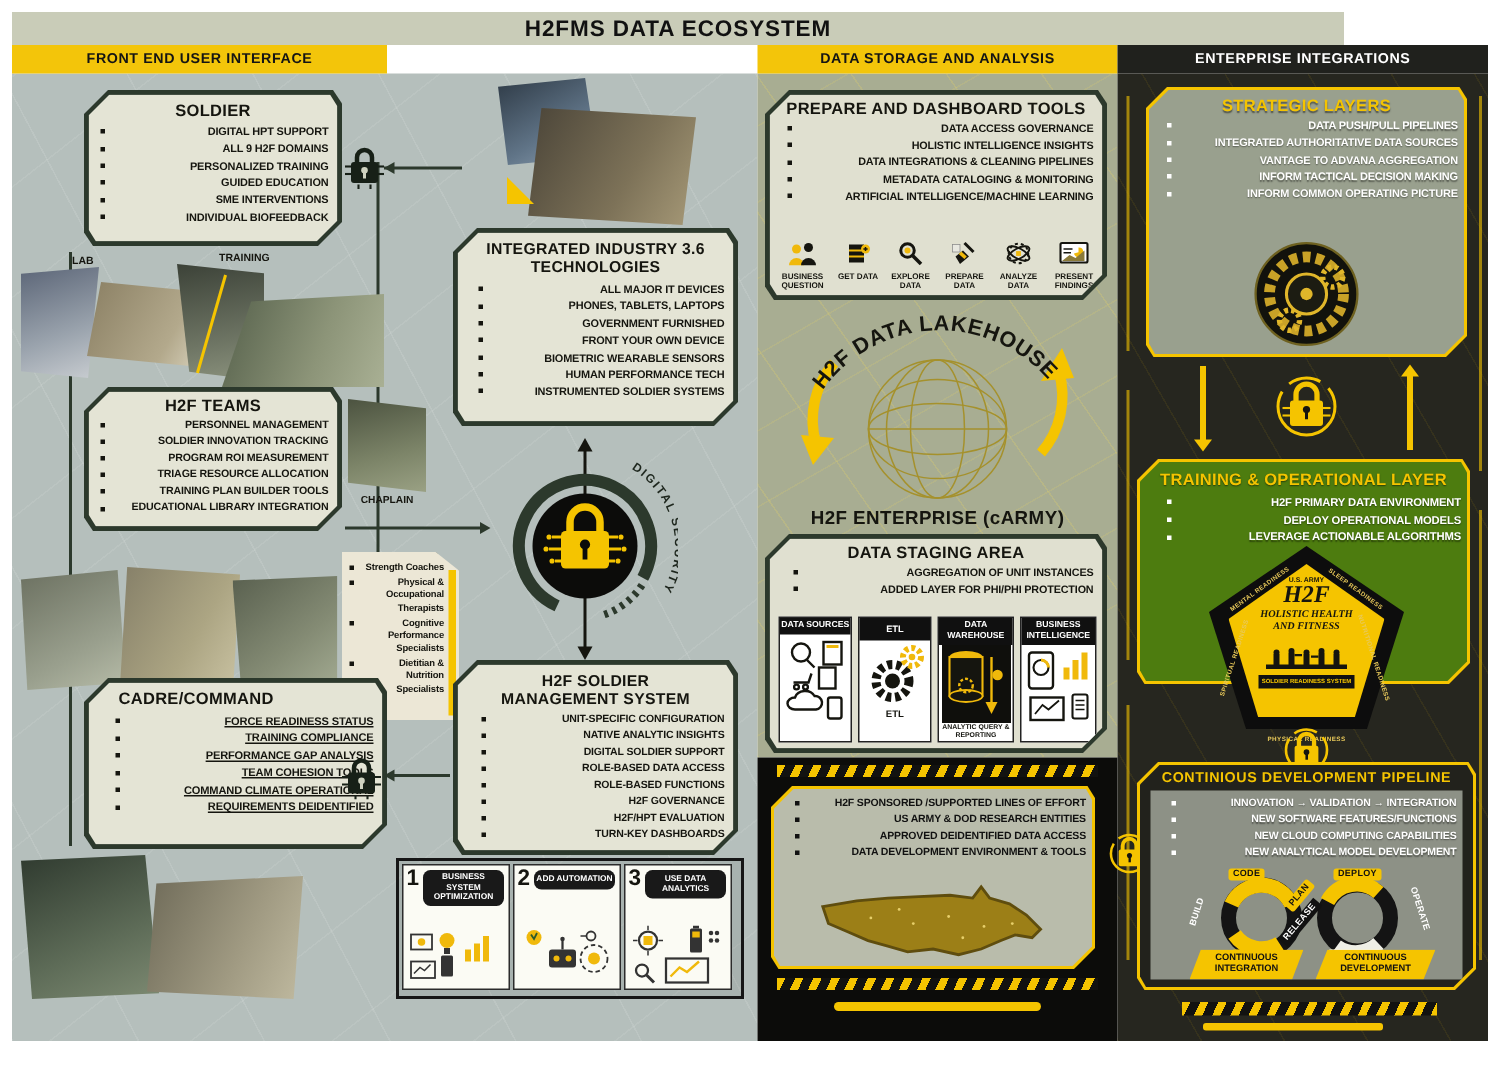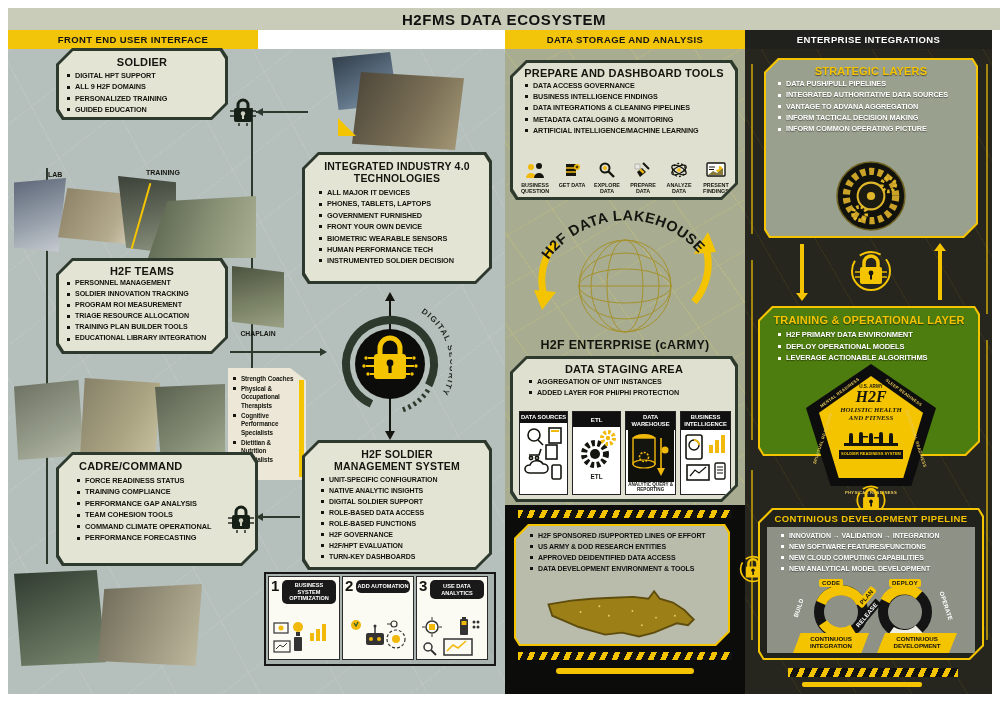--- a/index.html
+++ b/index.html
@@ -12,21 +12,21 @@
   .tech{position:absolute;background:#2c392c;
         clip-path:polygon(16px 0,calc(100% - 6px) 0,100% 9px,100% calc(100% - 16px),calc(100% - 16px) 100%,6px 100%,0 calc(100% - 9px),0 16px);}
   .tech>.in{position:absolute;inset:3px;background:#e4e4d5;
         clip-path:polygon(14px 0,calc(100% - 5px) 0,100% 8px,100% calc(100% - 14px),calc(100% - 14px) 100%,5px 100%,0 calc(100% - 8px),0 14px);}
   
   .ytech{position:absolute;background:#f5c400;
         clip-path:polygon(14px 0,calc(100% - 5px) 0,100% 8px,100% calc(100% - 14px),calc(100% - 14px) 100%,5px 100%,0 calc(100% - 8px),0 14px);}
   .ytech>.in{position:absolute;inset:2px;
         clip-path:polygon(13px 0,calc(100% - 4px) 0,100% 7px,100% calc(100% - 13px),calc(100% - 13px) 100%,4px 100%,0 calc(100% - 7px),0 13px);}
   .bt{font-weight:900;text-align:center;letter-spacing:.2px;}
-  ul.b{list-style:none;margin:0;padding:0 4px 0 14px;}
+  ul.b{list-style:none;margin:0;padding:0 4px 0 14px;text-align:right;}
   ul.b li{position:relative;font-weight:800;line-height:1.35;margin:1.5px 0;letter-spacing:-.1px;}
   ul.b li::before{content:'';position:absolute;left:-8px;top:.45em;width:3px;height:3px;background:currentColor;}
   .wh{color:#fff;text-shadow:0 1px 1px rgba(0,0,0,.45);}
   .hazard-y{background:repeating-linear-gradient(115deg,#f5c400 0 5px,#121210 5px 11px);}
   .photo{position:absolute;}
   .lockline{position:absolute;background:#2c392c;}
   .arrL{position:absolute;width:0;height:0;border-top:4px solid transparent;border-bottom:4px solid transparent;border-right:7px solid #2c392c;}
   .arrR{position:absolute;width:0;height:0;border-top:4px solid transparent;border-bottom:4px solid transparent;border-left:7px solid #2c392c;}
   .yarrow{position:absolute;width:4px;background:#f5c400;}
   .yarrow::after{content:'';position:absolute;left:-4px;width:0;height:0;border-left:6px solid transparent;border-right:6px solid transparent;}
@@ -47,37 +47,37 @@
   <div class="abs" style="left:8px;top:49px;width:497px;height:645px;background:
       repeating-linear-gradient(62deg,rgba(255,255,255,.10) 0 1px,transparent 1px 74px),
       repeating-linear-gradient(-38deg,rgba(255,255,255,.08) 0 1px,transparent 1px 58px),#b5bfbc;"></div>
   <div class="abs" style="left:505px;top:49px;width:240px;height:456px;background:
       repeating-linear-gradient(55deg,rgba(235,214,96,.22) 0 1px,transparent 1px 52px),
       repeating-linear-gradient(-30deg,rgba(235,214,96,.16) 0 1px,transparent 1px 44px),#a8ad92;"></div>
   <div class="abs" style="left:505px;top:505px;width:240px;height:189px;background:#0c0c0a;"></div>
   <div class="abs" style="left:745px;top:49px;width:247px;height:645px;background:
       repeating-linear-gradient(60deg,rgba(245,196,0,.07) 0 1px,transparent 1px 48px),#26261f;"></div>
 
-  <div class="abs" style="left:8px;top:8px;width:992px;height:22px;background:#c9ccb8;display:flex;align-items:center;justify-content:center;">
+  <div class="abs" style="left:8px;top:8px;width:888px;height:22px;background:#c9ccb8;display:flex;align-items:center;justify-content:center;">
     <div style="font-size:15px;font-weight:900;letter-spacing:.6px;color:#111;">H2FMS DATA ECOSYSTEM</div>
   </div>
   <div class="abs colhead" style="left:8px;top:30px;width:250px;height:19px;background:#f3c50a;color:#141414;">FRONT END USER INTERFACE</div>
   <div class="abs colhead" style="left:505px;top:30px;width:240px;height:19px;background:#f3c50a;color:#141414;">DATA STORAGE AND ANALYSIS</div>
   <div class="abs colhead" style="left:745px;top:30px;width:247px;height:19px;background:#20211d;color:#fff;">ENTERPRISE INTEGRATIONS</div>
 
   <div class="lockline" style="left:46px;top:168px;width:2px;height:396px;"></div>
   <div class="lockline" style="left:251px;top:108px;width:2px;height:408px;"></div>
   <div class="lockline" style="left:256px;top:111px;width:52px;height:2px;"></div>
   <div class="arrL" style="left:256px;top:108px;"></div>
   <div class="lockline" style="left:230px;top:351px;width:92px;height:2px;"></div>
   <div class="arrR" style="left:320px;top:348px;"></div>
   <div class="lockline" style="left:256px;top:516px;width:44px;height:2px;"></div>
   <div class="arrL" style="left:256px;top:513px;"></div>
 
-  <div class="tech" style="left:56px;top:48px;width:172px;height:72px;text-decoration:underline;">
+  <div class="tech" style="left:56px;top:60px;width:172px;height:104px;text-decoration:underline;">
     <div class="in" style="padding:5px 2px 0 2px;">
       <div class="bt" style="font-size:11px;">SOLDIER</div>
       <ul class="b" style="font-size:7.3px;margin-top:3px;">
         <li>DIGITAL HPT SUPPORT</li>
         <li>ALL 9 H2F DOMAINS</li>
         <li>PERSONALIZED TRAINING</li>
         <li>GUIDED EDUCATION</li>
         <li>SME INTERVENTIONS</li>
         <li>INDIVIDUAL BIOFEEDBACK</li>
       </ul>
@@ -134,27 +134,27 @@
       <li>Strength Coaches</li>
       <li>Physical &amp; Occupational Therapists</li>
       <li>Cognitive Performance Specialists</li>
       <li>Dietitian &amp; Nutrition Specialists</li>
     </ul>
   </div>
 
   <div class="tech" style="left:56px;top:452px;width:202px;height:114px;">
     <div class="in" style="padding:5px 2px 0 6px;">
       <div class="bt" style="font-size:11px;text-align:left;padding-left:14px;">CADRE/COMMAND</div>
-      <ul class="b" style="font-size:7.4px;margin-top:4px;padding-left:20px;">
+      <ul class="b" style="font-size:7.4px;margin-top:4px;padding-left:20px;text-decoration:underline;">
         <li>FORCE READINESS STATUS</li>
         <li>TRAINING COMPLIANCE</li>
         <li>PERFORMANCE GAP ANALYSIS</li>
         <li>TEAM COHESION TOOLS</li>
         <li>COMMAND CLIMATE OPERATIONAL</li>
-        <li>PERFORMANCE FORECASTING</li>
+        <li>REQUIREMENTS DEIDENTIFIED</li>
       </ul>
     </div>
   </div>
 
   <svg class="abs" style="left:228px;top:503px;" width="26" height="30" viewBox="0 0 26 30">
     <g stroke="#172017" stroke-width="1.4">
         <line x1="0" y1="15" x2="4" y2="15"></line>
         <line x1="0" y1="20" x2="4" y2="20"></line>
         <line x1="22" y1="15" x2="26" y2="15"></line>
         <line x1="22" y1="20" x2="26" y2="20"></line>
@@ -168,29 +168,29 @@
   </svg>
   <div class="photo" style="left:14px;top:570px;width:92px;height:96px;background:linear-gradient(155deg,#2f3a2f,#5d6b57 60%,#7d8a72);clip-path:polygon(0 4%,90% 0,100% 96%,8% 100%);"></div>
   <div class="photo" style="left:98px;top:584px;width:104px;height:82px;background:linear-gradient(115deg,#6e6a58,#a09a82 60%,#c0baa0);clip-path:polygon(6% 6%,100% 0,94% 100%,0 94%);"></div>
 
   <div class="photo" style="left:332px;top:52px;width:66px;height:58px;background:linear-gradient(150deg,#2e3a46,#607487 60%,#8fa2b4);clip-path:polygon(0 10%,88% 0,100% 90%,10% 100%);"></div>
   <div class="photo" style="left:352px;top:72px;width:112px;height:78px;background:linear-gradient(120deg,#4a4438,#7d7258 60%,#a79a78);clip-path:polygon(8% 0,100% 8%,92% 100%,0 92%);"></div>
   <div class="abs" style="left:338px;top:118px;width:0;height:0;border-left:18px solid #f5c400;border-top:18px solid transparent;"></div>
 
   <div class="tech" style="left:302px;top:152px;width:190px;height:132px;">
     <div class="in" style="padding:5px 2px 0 2px;">
-      <div class="bt" style="font-size:10.5px;line-height:1.15;width:160px;margin:0 auto;">INTEGRATED INDUSTRY 4.0 TECHNOLOGIES</div>
+      <div class="bt" style="font-size:10.5px;line-height:1.15;width:160px;margin:0 auto;">INTEGRATED INDUSTRY 3.6 TECHNOLOGIES</div>
       <ul class="b" style="font-size:7.3px;margin-top:4px;padding-left:20px;">
         <li>ALL MAJOR IT DEVICES</li>
         <li>PHONES, TABLETS, LAPTOPS</li>
         <li>GOVERNMENT FURNISHED</li>
         <li>FRONT YOUR OWN DEVICE</li>
         <li>BIOMETRIC WEARABLE SENSORS</li>
         <li>HUMAN PERFORMANCE TECH</li>
-        <li>INSTRUMENTED SOLDIER DECISION</li>
+        <li>INSTRUMENTED SOLDIER SYSTEMS</li>
       </ul>
     </div>
   </div>
 
   <svg class="abs" style="left:328px;top:292px;" width="124" height="148" viewBox="0 0 124 148">
     <defs>
         <path id="secArc" d="M62 12 A60 60 0 0 1 122 72 A60 60 0 0 1 108 110"></path>
       </defs>
     <line x1="62" y1="6" x2="62" y2="142" stroke="#15150f" stroke-width="2"></line>
     <polygon points="62,0 57,9 67,9" fill="#15150f"></polygon>
@@ -299,21 +299,21 @@
       <rect x="24" y="22" width="28" height="16" fill="none" stroke="#333" stroke-width="1.5"></rect>
         <polyline points="27,34 33,28 38,31 46,24" fill="none" stroke="#f0b90b" stroke-width="1.6"></polyline>
     </svg>
   </div>
 
   <div class="tech" style="left:510px;top:60px;width:228px;height:140px;">
     <div class="in" style="background:#e0e0d0;padding:4px 2px 0 2px;">
       <div class="bt" style="font-size:11px;">PREPARE AND DASHBOARD TOOLS</div>
       <ul class="b" style="font-size:7.2px;margin-top:2px;padding-left:18px;">
         <li>DATA ACCESS GOVERNANCE</li>
-        <li>BUSINESS INTELLIGENCE FINDINGS</li>
+        <li>HOLISTIC INTELLIGENCE INSIGHTS</li>
         <li>DATA INTEGRATIONS &amp; CLEANING PIPELINES</li>
         <li>METADATA CATALOGING &amp; MONITORING</li>
         <li>ARTIFICIAL INTELLIGENCE/MACHINE LEARNING</li>
       </ul>
       <div style="position:absolute;left:4px;right:2px;bottom:3px;display:flex;justify-content:space-between;">
         <div style="width:36px;text-align:center;position:relative;">
           <svg width="20" height="16" viewBox="0 0 20 16">
               <circle cx="6" cy="5" r="3" fill="#f0b90b"></circle>
               <path d="M1 16 a5 5 0 0 1 10 0" fill="#f0b90b"></path>
               <circle cx="14" cy="4" r="3" fill="#15150f"></circle>

